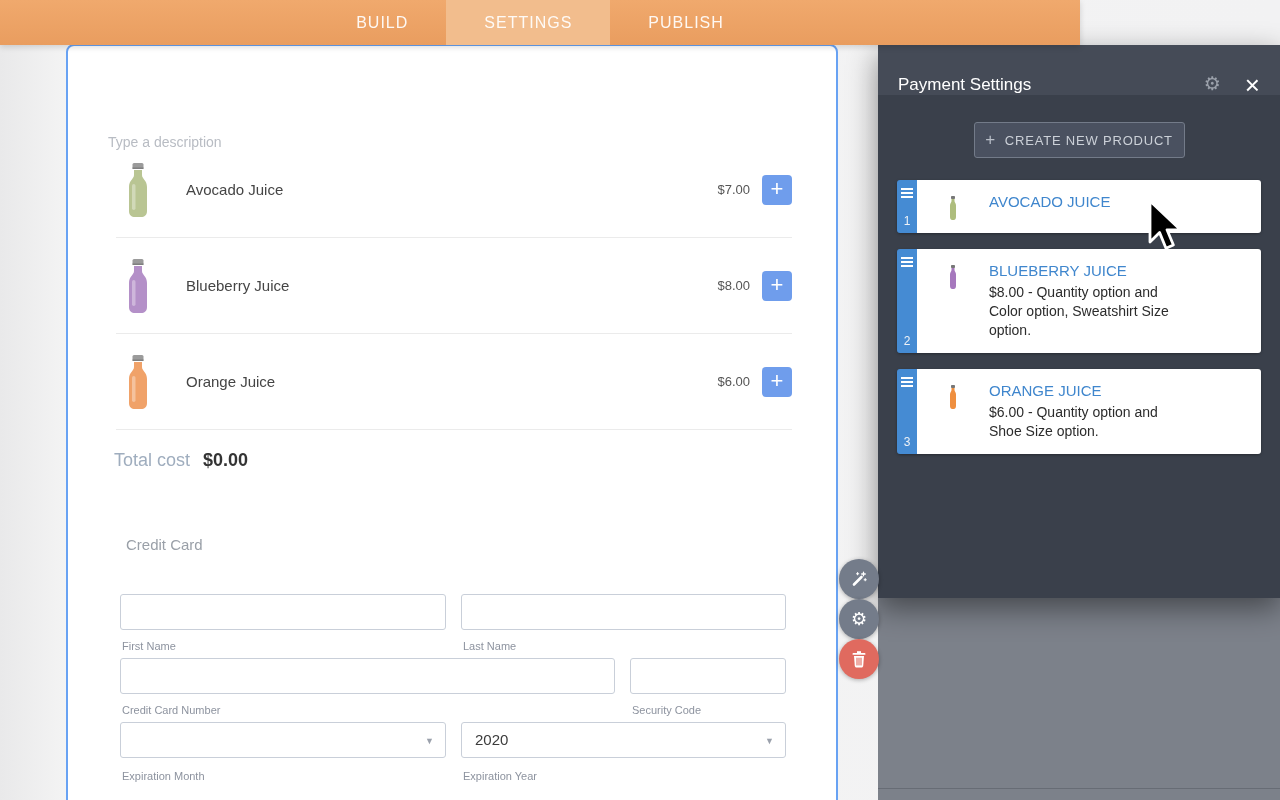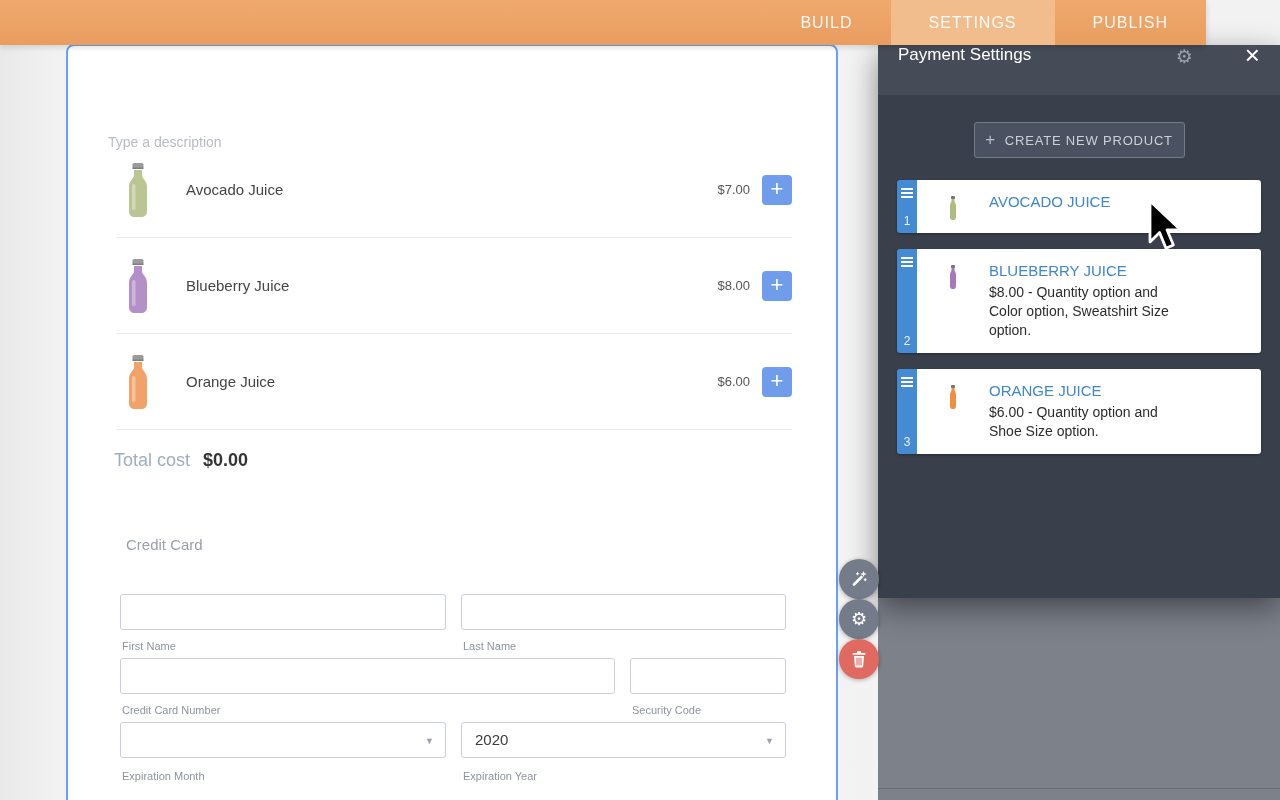--- a/index.html
+++ b/index.html
@@ -5,23 +5,23 @@
   * { margin:0; padding:0; box-sizing:border-box; }
   html,body { width:1280px; height:800px; overflow:hidden; }
   body {
     font-family:"Liberation Sans", sans-serif;
     background:linear-gradient(90deg,#e9e9ea 0px,#f4f4f4 70px,#f2f2f3 100%);
     position:relative;
   }
 
   
   .topbar {
-    position:absolute; left:0; top:0; width:1206px; height:45px;
+    position:absolute; left:0; top:0; width:1080px; height:45px;
     background:linear-gradient(#f0a96d,#e99d5f);
-    display:flex; justify-content:flex-end; align-items:stretch; z-index:6;
+    display:flex; justify-content:center; align-items:stretch; z-index:6;
     box-shadow:0 2px 6px rgba(0,0,0,0.15);
   }
   .top-tab {
     padding:0 38px; line-height:45px; font-size:16px; letter-spacing:1px;
     color:rgba(255,255,255,0.92); cursor:default;
   }
   .top-tab.active { background:#f2bd8d; }
 
   
   .form-card {
@@ -75,21 +75,21 @@
     background:#7c818a; z-index:2;
   }
   .overlay-line { position:absolute; left:0; top:743px; width:100%; height:1px; background:rgba(55,60,68,0.3); }
 
   
   .panel {
     position:absolute; left:878px; top:45px; width:402px; height:553px;
     background:#3a404b; z-index:3; box-shadow:0 10px 28px rgba(0,0,0,0.45);
   }
   .p-header {
-    height:50px; background:#454b57; display:flex; align-items:flex-start; padding:0 20px;gap:28px;
+    height:50px; background:#454b57; display:flex; align-items:flex-end; padding:0 20px;
   }
   .p-title { font-size:17px; color:#fff; }
   .p-gear { margin-left:auto; font-size:19px; color:#9ba1ab; cursor:pointer; }
   .p-close { margin-left:24px; font-size:26px; color:#fff; line-height:20px; cursor:pointer; }
   .p-tabs {
     position:relative; height:48px; background:#2f343d;
     display:flex; align-items:center; justify-content:space-between; padding:0 22px;
   }
   .p-tab { font-size:13px; letter-spacing:0.5px; color:#c7cbd1; cursor:pointer; }
   .p-tab.active { color:#fff; }

